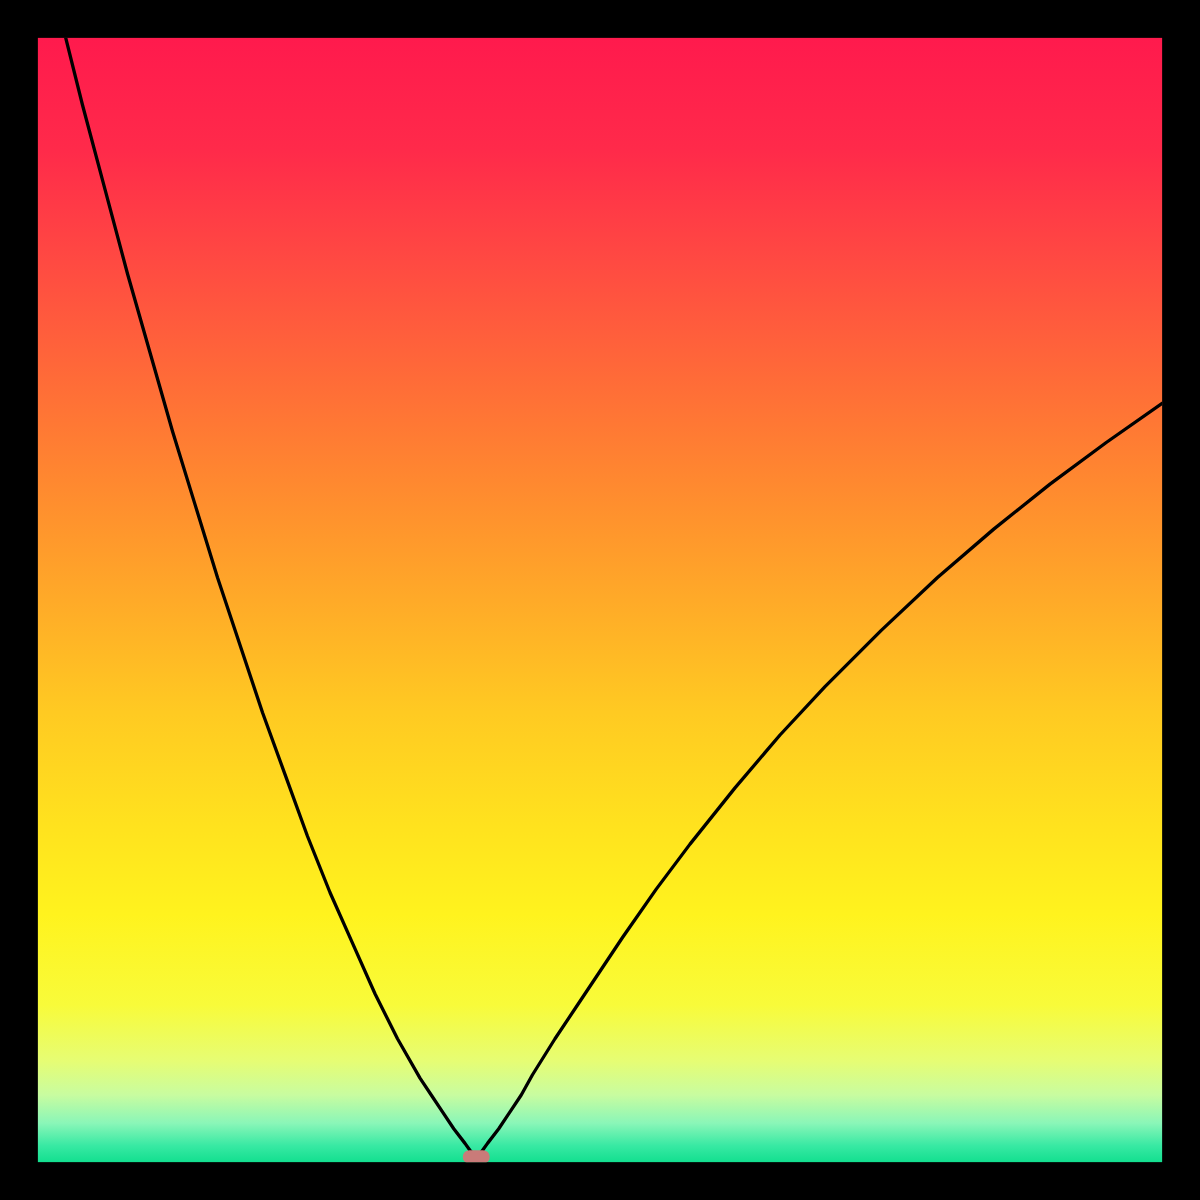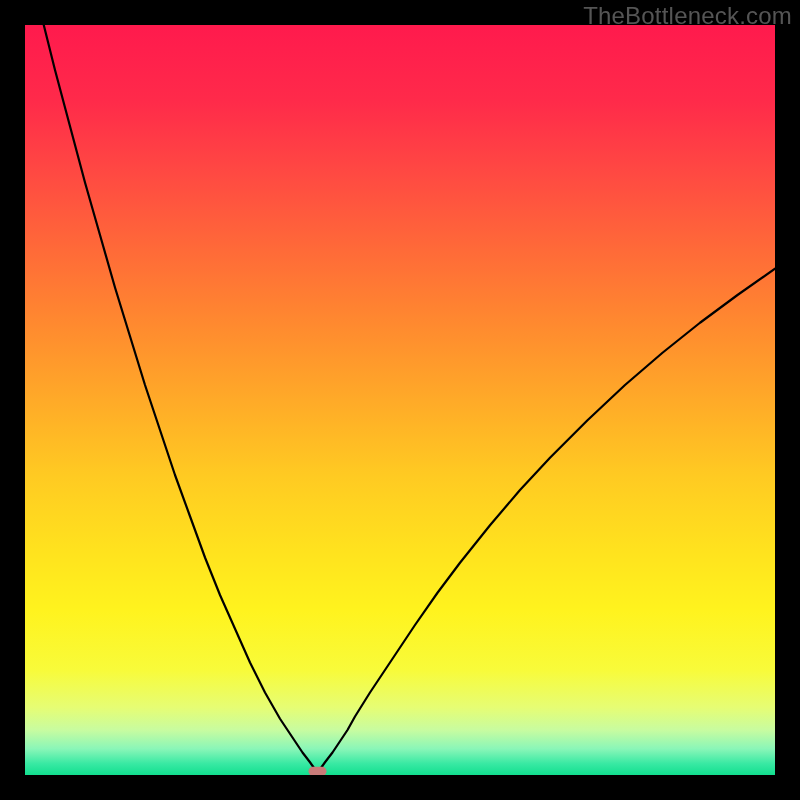--- a/index.html
+++ b/index.html
@@ -66,14 +66,13 @@
             <stop offset="96.5%" stop-color="#8af6b8"></stop>
             <stop offset="98.5%" stop-color="#38e9a3"></stop>
             <stop offset="100%" stop-color="#12df8f"></stop>
           </linearGradient>
       </defs>
       <rect id="bg-rect" x="0" y="0" width="750" height="750" fill="url(#bg-grad)"></rect>
       <path id="curve-path" d="M0.00 -75.00 L15.00 -15.00 L30.00 45.00 L45.00 101.25 L60.00 157.50 L75.00 210.00 L90.00 262.50 L105.00 311.25 L120.00 360.00 L135.00 405.00 L150.00 450.00 L165.00 491.25 L180.00 532.50 L195.00 570.00 L210.00 603.75 L225.00 637.50 L240.00 667.50 L255.00 693.75 L262.50 705.00 L270.00 716.25 L277.50 727.50 L285.00 737.25 L288.75 742.50 L292.50 746.25 L296.25 742.50 L300.00 737.25 L307.50 727.50 L315.00 716.25 L322.50 705.00 L330.00 691.50 L345.00 667.50 L360.00 645.00 L375.00 622.50 L390.00 600.00 L412.50 567.75 L435.00 537.75 L465.00 500.25 L495.00 465.00 L525.00 432.75 L562.50 395.25 L600.00 360.00 L637.50 327.75 L675.00 297.75 L712.50 270.00 L750.00 243.75" fill="none" stroke="#000" stroke-width="2.2" stroke-linejoin="round" stroke-linecap="round"></path>
       <rect id="marker" x="283.50" y="741.75" width="18" height="9" rx="4.5" ry="4.5" fill="#c97b79"></rect>
     </svg>
   </div>
-  <div class="watermark">TheBottleneck.com</div>
 </div>
 
 </body></html>

